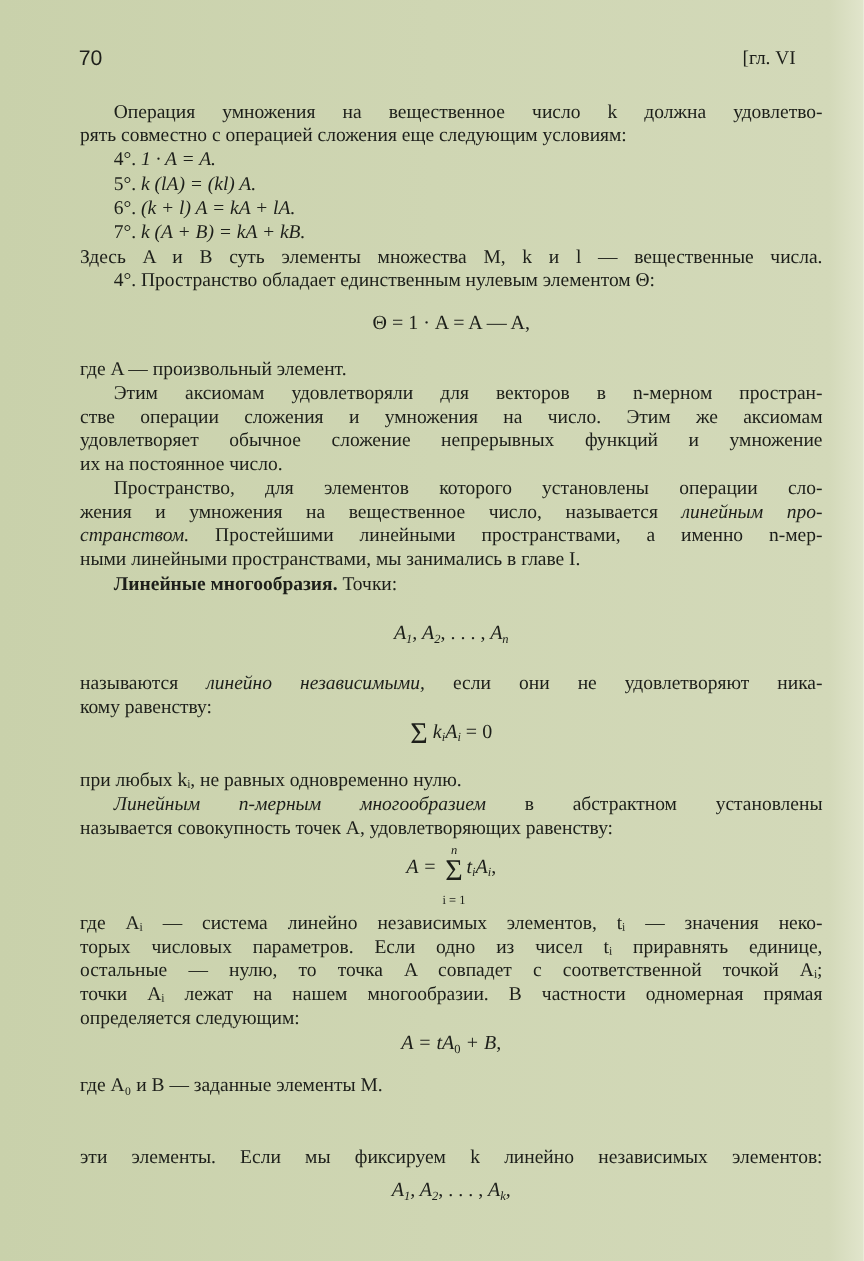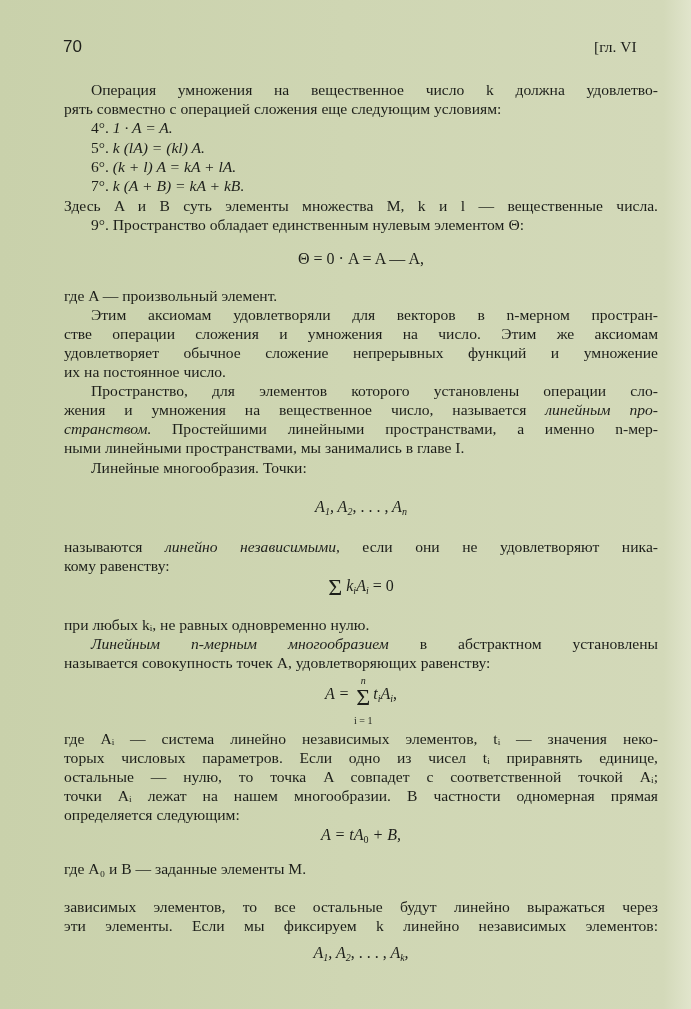--- a/index.html
+++ b/index.html
@@ -22,21 +22,21 @@
   .hdr-ch { left: 594px; top: 38px; font-size: 15.5px; }
   .ax { left: 91px; font-size: 15.6px; line-height: 20px; }
   i, .it { font-style: italic; }
   .formula { font-size: 16px; }
   .sub { font-size: 10px; vertical-align: -3px; font-style: italic; }
   .bigsum { font-size: 24px; vertical-align: -4px; }
   .lims { display: inline-block; position: relative; width: 20px; text-align: center; vertical-align: -6px; }
   .lims .top { position: absolute; top: -16px; left: 0; width: 20px; font-size: 10px; font-style: italic; text-align: center; }
   .lims .bot { position: absolute; top: 24px; left: 0; width: 20px; font-size: 10px; text-align: center; }
   .lims .sig { font-size: 24px; }
-  .b { font-weight: normal; }
+  .b { font-weight: bold; }
 </style>
 </head>
 <body>
 
 <div class="page">
 
   <div class="abs hdr-num">70</div>
   <div class="abs hdr-ch">[гл. VI</div>
 
   <div class="line ind just" style="top:80px">Операция умножения на вещественное число k должна удовлетво-</div>
@@ -53,23 +53,23 @@
   <div class="abs ax" style="top:157px">
     <span>6°.</span>
     <span class="it">(k + l) A = kA + lA.</span>
   </div>
   <div class="abs ax" style="top:176px">
     <span>7°.</span>
     <span class="it">k (A + B) = kA + kB.</span>
   </div>
 
   <div class="line just" style="top:196px">Здесь A и B суть элементы множества M, k и l — вещественные числа.</div>
-  <div class="line ind" style="top:215px">9°. Пространство обладает единственным нулевым элементом Θ:</div>
+  <div class="line ind" style="top:215px">4°. Пространство обладает единственным нулевым элементом Θ:</div>
 
-  <div class="line center formula" style="top:249px">Θ = 0 · A = A — A,</div>
+  <div class="line center formula" style="top:249px">Θ = 1 · A = A — A,</div>
 
   <div class="line" style="top:286px">где A — произвольный элемент.</div>
 
   <div class="line ind just" style="top:305px">Этим аксиомам удовлетворяли для векторов в n-мерном простран-</div>
   <div class="line just" style="top:324px">стве операции сложения и умножения на число. Этим же аксиомам</div>
   <div class="line just" style="top:343px">удовлетворяет обычное сложение непрерывных функций и умножение</div>
   <div class="line" style="top:362px">их на постоянное число.</div>
 
   <div class="line ind just" style="top:381px">Пространство, для элементов которого установлены операции сло-</div>
   <div class="line just" style="top:400px"><span>жения и умножения на вещественное число, называется </span><i>линейным про-</i></div>
@@ -95,18 +95,17 @@
   <div class="line just" style="top:729px">где Aᵢ — система линейно независимых элементов, tᵢ — значения неко-</div>
   <div class="line just" style="top:748px">торых числовых параметров. Если одно из чисел tᵢ приравнять единице,</div>
   <div class="line just" style="top:767px">остальные — нулю, то точка A совпадет с соответственной точкой Aᵢ;</div>
   <div class="line just" style="top:786px">точки Aᵢ лежат на нашем многообразии. В частности одномерная прямая</div>
   <div class="line" style="top:805px">определяется следующим:</div>
 
   <div class="line center formula" style="top:825px"><i>A = t</i><i>A</i><span class="sub" style="font-style:normal">0</span><i> + B,</i></div>
 
   <div class="line" style="top:859px">где A₀ и B — заданные элементы M.</div>
 
-  <div class="line just" style="top:897px">зависимых элементов, то все остальные будут линейно выражаться через</div>
   <div class="line just" style="top:916px">эти элементы. Если мы фиксируем k линейно независимых элементов:</div>
 
   <div class="line center formula it" style="top:943px"><span>A</span><span class="sub">1</span>, <span>A</span><span class="sub">2</span><span style="font-style:normal">, . . . ,</span> <span>A</span><span class="sub">k</span><span>,</span></div>
 
 </div>
 
 </body></html>

